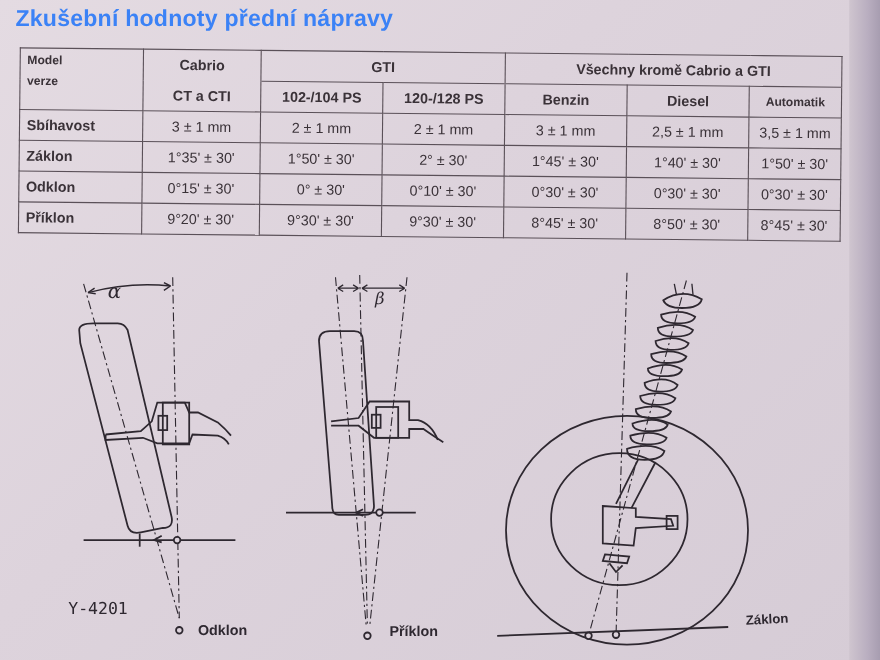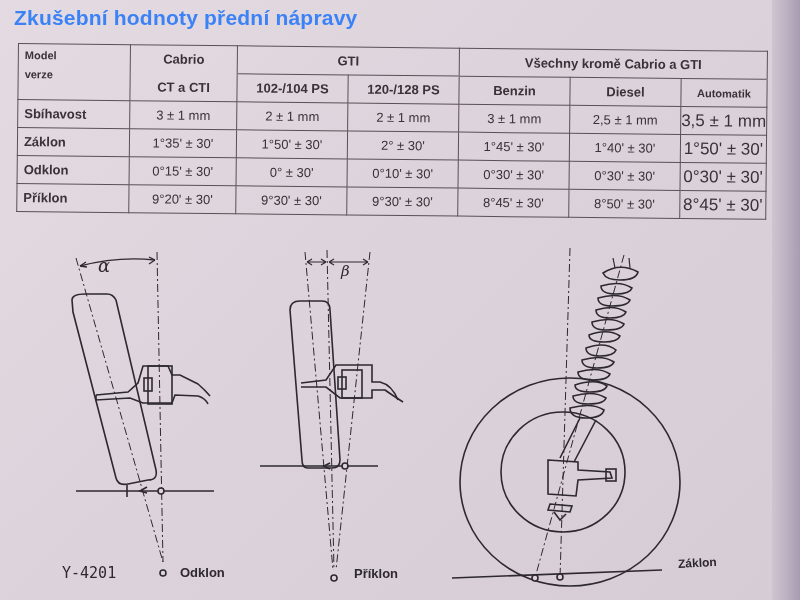--- a/index.html
+++ b/index.html
@@ -28,21 +28,21 @@
   table.spec td {
     border: 1.3px solid #5a5058;
     text-align: center; padding: 0;
     height: 27px; white-space: nowrap; color: #3a3238;
   }
   table.spec td.rowlabel { text-align: left; padding-left: 6px; font-weight: bold; }
   table.spec .hdr { font-weight: bold; font-size: 13px; }
   table.spec .hdr-small { font-weight: bold; font-size: 11px; text-align: left; padding-left: 6px; vertical-align: top; }
   .c0 { width: 105px; } .c1 { width: 106px; } .c2 { width: 110px; } .c3 { width: 110px; }
   .c4 { width: 110px; } .c5 { width: 110px; } .c6 { width: 83px; }
-  .small-val { font-size: 17px; }
+  .small-val { font-size: 13px; }
   svg.diagrams { position: absolute; left: 0; top: 230px; }
   .diag-label { position: absolute; font-size: 13px; font-weight: bold; color: #2e2830; }
   .diag-code { position: absolute; font-family: "DejaVu Sans Mono", monospace; font-size: 15px; color: #2e2830; }
 </style>
 </head>
 <body>
 
 <div class="page-edge"></div>
 
 <div class="title">Zkušební hodnoty přední nápravy</div>
@@ -168,16 +168,16 @@
     <path d="M554 512 L560 520 L566 514"></path>
     <line x1="452" y1="578" x2="662" y2="570"></line>
     <circle cx="535" cy="578" r="3" fill="#ddd3dc"></circle>
     <circle cx="560" cy="577" r="3" fill="#ddd3dc"></circle>
   </g>
 </svg>
 
 <div class="diag-label" style="left:98px; top:255px; font-family:'DejaVu Serif', serif; font-style:italic; font-weight:normal; font-size:18px;">α</div>
 <div class="diag-label" style="left:341px; top:262px; font-family:'DejaVu Serif', serif; font-style:italic; font-weight:normal; font-size:15px;">β</div>
 
-<div class="diag-code" style="left:62px; top:564px;">Y-4201</div>
+<div class="diag-code" style="left:62px; top:544px;">Y-4201</div>
 <div class="diag-label" style="left:180px; top:565px;">Odklon</div>
 <div class="diag-label" style="left:354px; top:566px;">Příklon</div>
 <div class="diag-label" style="left:678px; top:556px; transform:rotate(-3deg); font-size:12px;">Záklon</div>
 
 </body></html>

